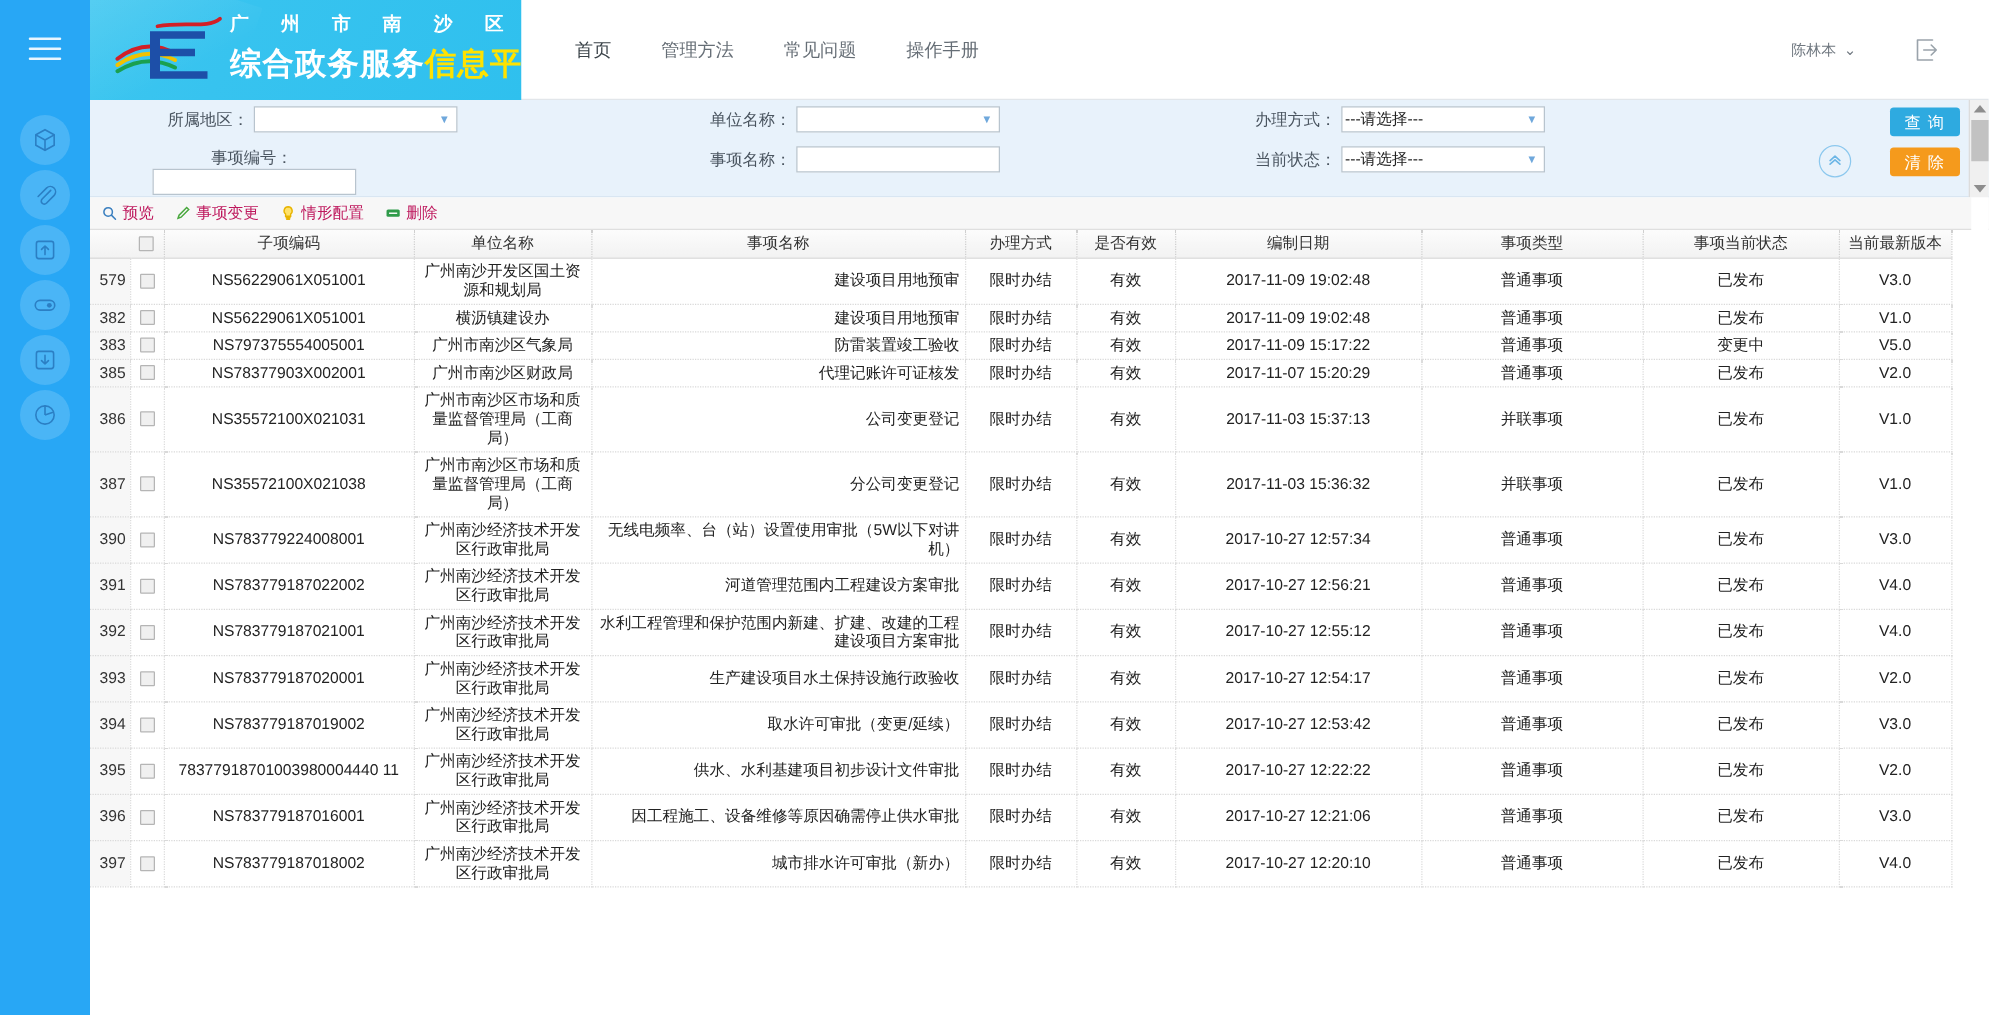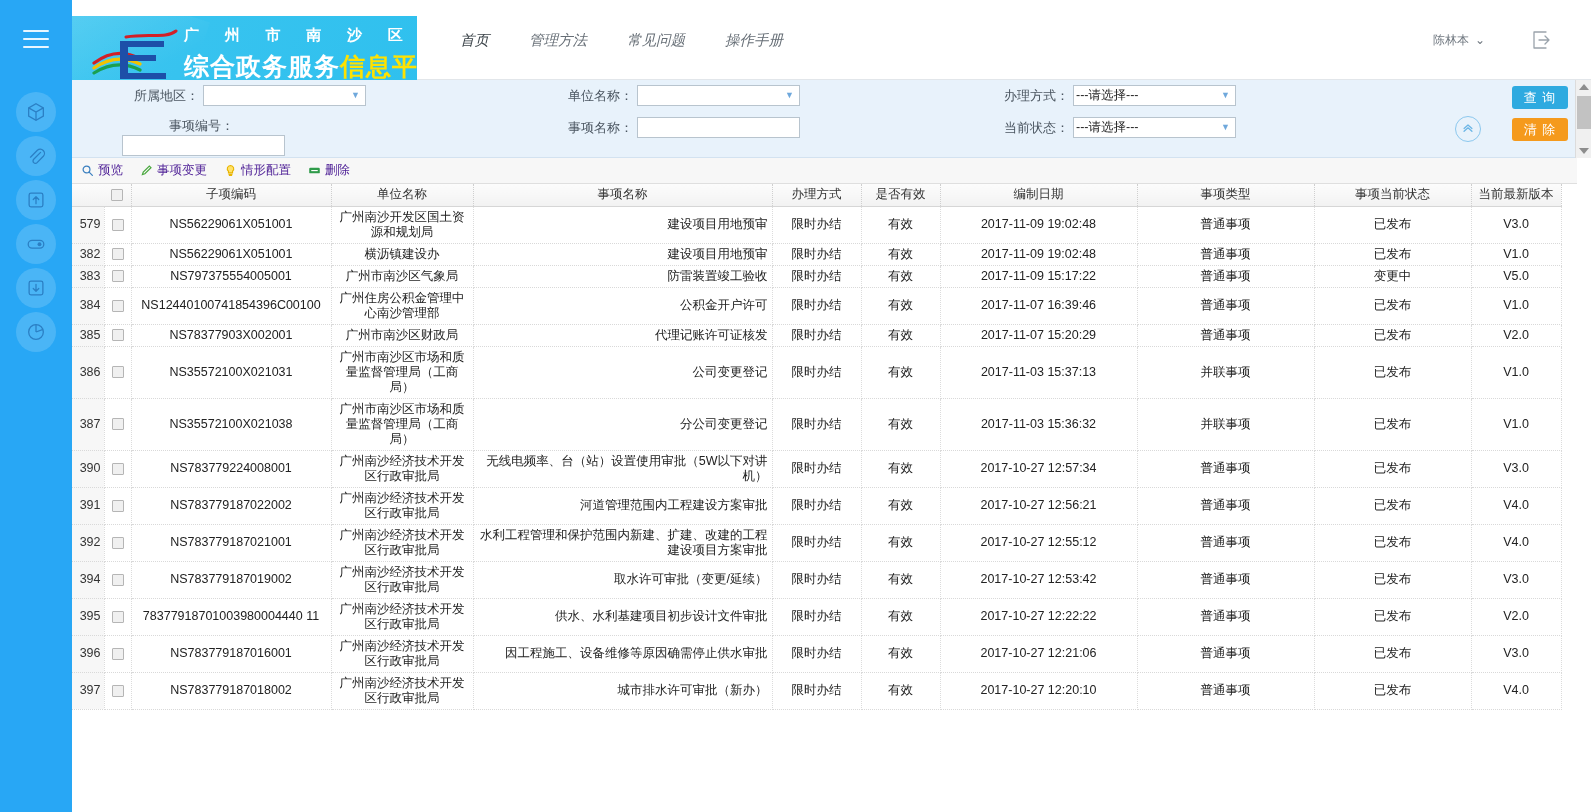--- a/index.html
+++ b/index.html
@@ -33,21 +33,21 @@
   }
   .side-icon svg { display:block; }
 
   
   #topbar {
     position: absolute; left: 72px; top: 0; right: 0; height: 80px;
     background: #ffffff;
     border-bottom: 1px solid #e2e6ea;
   }
   #logo-block {
-    position: absolute; left: 0; top: 16px; width: 345px; height: 86px;
+    position: absolute; left: 0; top: 0; width: 345px; height: 86px;
     background: linear-gradient(120deg,#3dc6f0 0%, #37c3ef 35%, #2fc0ee 100%);
     overflow: hidden;
   }
   #logo-block:before {
     content:""; position:absolute; left:-30px; top:-20px; width:150px; height:140px;
     background: linear-gradient(135deg, rgba(255,255,255,0.18) 0%, rgba(255,255,255,0) 60%);
     transform: rotate(18deg);
   }
   #logo-mark {
     position: absolute; left: 20px; top: 13px; width: 92px; height: 55px;
@@ -61,21 +61,21 @@
   #logo-line2 {
     font-family: "Liberation Serif", serif;
     font-size: 25px; font-weight: 700; color: #ffffff;
     margin-top: 5px; white-space: nowrap; letter-spacing: 1px;
   }
   #logo-line2 .hl { color: #ffe200; }
 
   #mainnav { position: absolute; left: 368px; top: 0; height: 80px; display: flex; align-items: center; }
   #mainnav a {
     font-size: 14.5px; color: #666e76; text-decoration: none;
-    padding: 0 20px; cursor: pointer; white-space: nowrap; font-style: italic;
+    padding: 0 20px; cursor: pointer; white-space: nowrap;
   }
   #mainnav a.active { color: #3a4248; }
 
   #userbox { position: absolute; right: 106px; top: 0; height: 80px; display: flex; align-items: center; gap: 6px; cursor:pointer; }
   #userbox .uname { font-size: 12px; color: #707880; }
   #logout-btn { position: absolute; right: 38px; top: 28px; width: 24px; height: 24px; cursor: pointer; }
 
   
   #filter {
     position: absolute; left: 72px; top: 80px; right: 0; height: 78px;
@@ -144,21 +144,21 @@
     position: absolute; left: 72px; top: 158px; right: 0; bottom: 0;
     background: #ffffff;
   }
   #toolbar {
     position: absolute; left: 0; top: 0; right: 0; height: 26px;
     background: #f7f7f7; border-bottom: 1px solid #dfdfdf;
     display: flex; align-items: center; padding-left: 8px;
   }
   .tbtn {
     display: flex; align-items: center; gap: 4px;
-    font-size: 12.5px; color: #4c1d95; margin-right: 16px; cursor: pointer;
+    font-size: 12.5px; color: #be185d; margin-right: 16px; cursor: pointer;
     white-space: nowrap;
     font-family: Liberation Serif, serif;
   }
   .tbtn .ic { width: 14px; height: 14px; display: inline-flex; align-items:center; justify-content:center; }
 
   
   #tablewrap { position: absolute; left: 0; top: 26px; right: 14px; bottom: 0; overflow: hidden; background:#fff; }
   table { border-collapse: collapse; width: 1489px; table-layout: fixed; }
   thead th {
     height: 22px;
@@ -471,33 +471,20 @@
               <td>广州市南沙区气象局</td>
               <td class="left">防雷装置竣工验收</td>
               <td>限时办结</td>
               <td>有效</td>
               <td>2017-11-09 15:17:22</td>
               <td>普通事项</td>
               <td>变更中</td>
               <td>V5.0</td>
             </tr>
             <tr>
-              <td class="idx">384</td>
-              <td class="chk"><span class="cbox"></span></td>
-              <td>NS12440100741854396C00100</td>
-              <td>广州住房公积金管理中心南沙管理部</td>
-              <td class="left">公积金开户许可</td>
-              <td>限时办结</td>
-              <td>有效</td>
-              <td>2017-11-07 16:39:46</td>
-              <td>普通事项</td>
-              <td>已发布</td>
-              <td>V1.0</td>
-            </tr>
-            <tr>
               <td class="idx">385</td>
               <td class="chk"><span class="cbox"></span></td>
               <td>NS78377903X002001</td>
               <td>广州市南沙区财政局</td>
               <td class="left">代理记账许可证核发</td>
               <td>限时办结</td>
               <td>有效</td>
               <td>2017-11-07 15:20:29</td>
               <td>普通事项</td>
               <td>已发布</td>
@@ -562,20 +549,33 @@
               <td>广州南沙经济技术开发区行政审批局</td>
               <td class="left">水利工程管理和保护范围内新建、扩建、改建的工程建设项目方案审批</td>
               <td>限时办结</td>
               <td>有效</td>
               <td>2017-10-27 12:55:12</td>
               <td>普通事项</td>
               <td>已发布</td>
               <td>V4.0</td>
             </tr>
             <tr>
+              <td class="idx">393</td>
+              <td class="chk"><span class="cbox"></span></td>
+              <td>NS783779187020001</td>
+              <td>广州南沙经济技术开发区行政审批局</td>
+              <td class="left">生产建设项目水土保持设施行政验收</td>
+              <td>限时办结</td>
+              <td>有效</td>
+              <td>2017-10-27 12:54:17</td>
+              <td>普通事项</td>
+              <td>已发布</td>
+              <td>V2.0</td>
+            </tr>
+            <tr>
               <td class="idx">394</td>
               <td class="chk"><span class="cbox"></span></td>
               <td>NS783779187019002</td>
               <td>广州南沙经济技术开发区行政审批局</td>
               <td class="left">取水许可审批（变更/延续）</td>
               <td>限时办结</td>
               <td>有效</td>
               <td>2017-10-27 12:53:42</td>
               <td>普通事项</td>
               <td>已发布</td>

